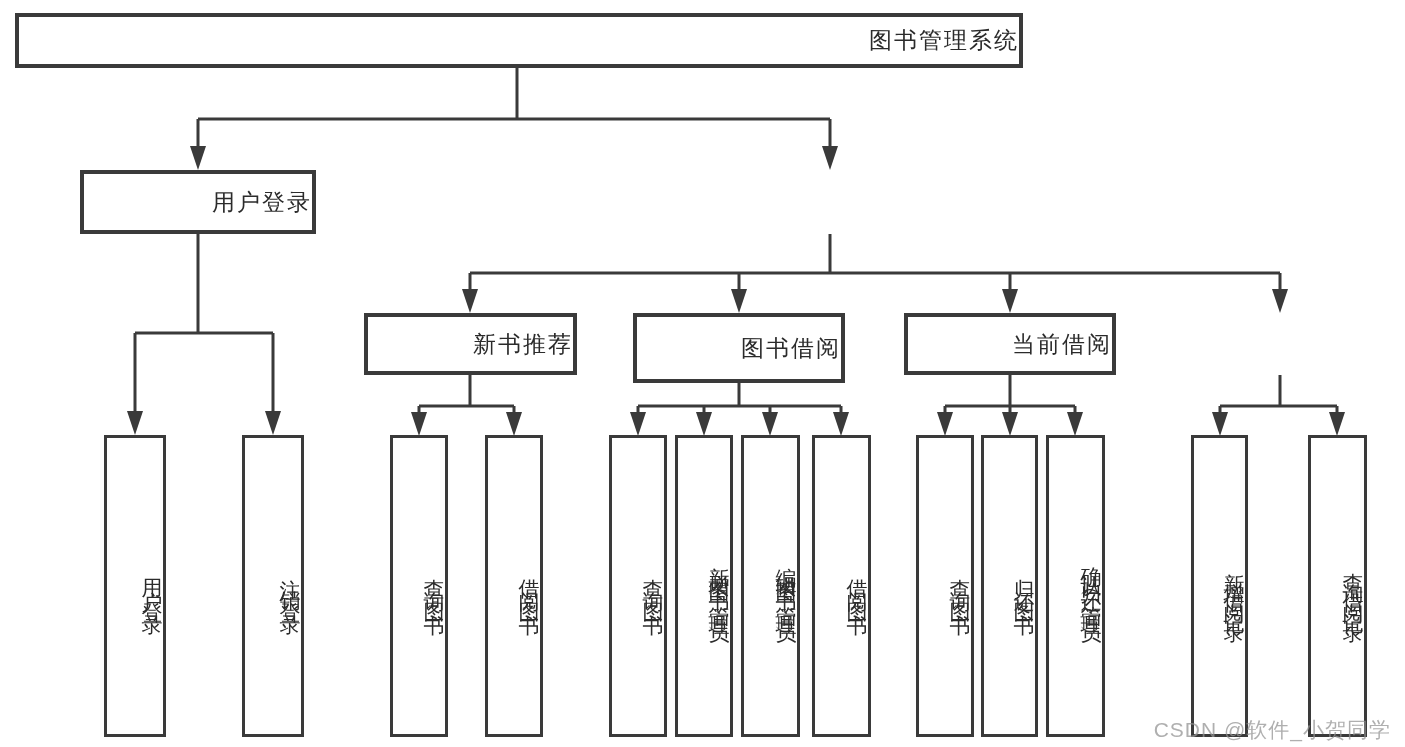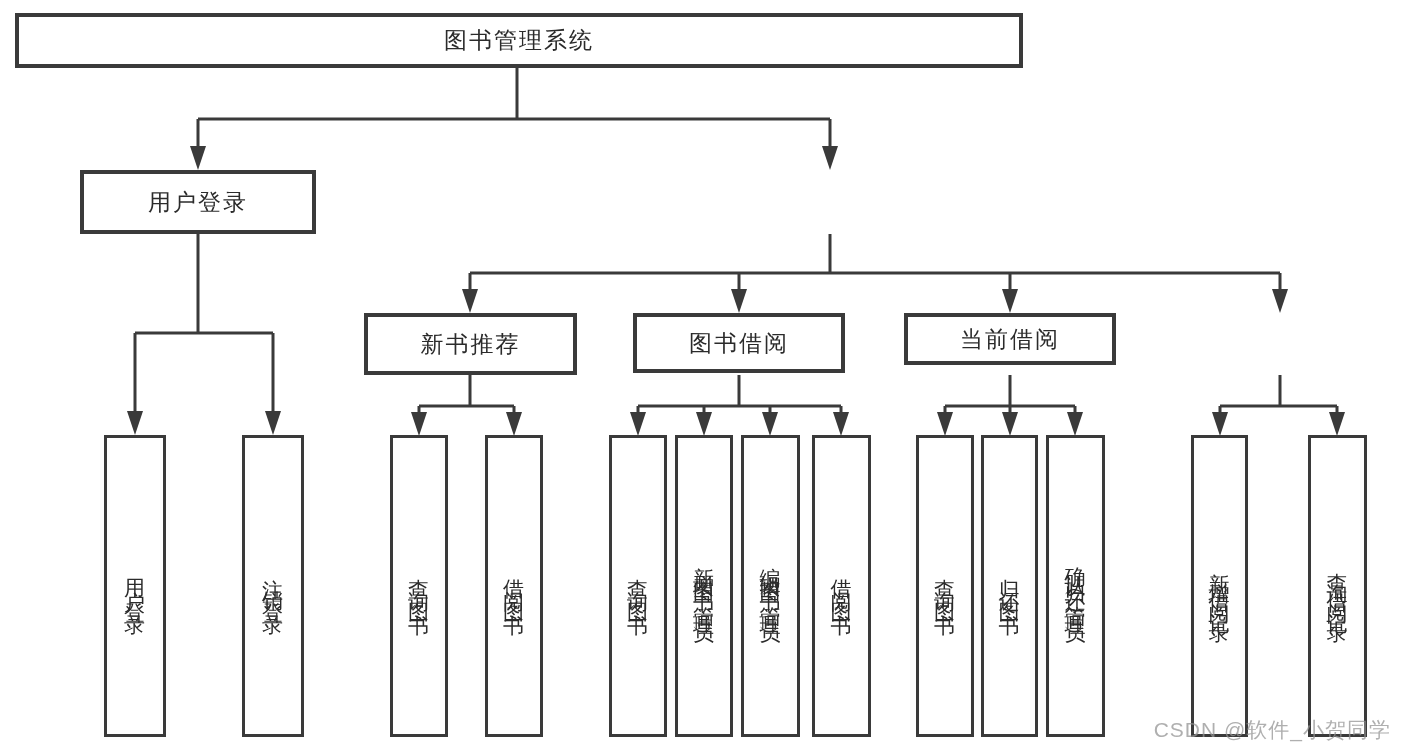--- a/index.html
+++ b/index.html
@@ -11,21 +11,21 @@
     overflow:hidden;
   }
   .stage svg{position:absolute;left:0;top:0;}
   .box{
     position:absolute;
     box-sizing:border-box;
     background:#ffffff;
     border:4px solid #3a3a3a;
     display:flex;
     align-items:center;
-    justify-content:center;
+    justify-content:flex-end;
     color:#2b2b2b;
     z-index:2;
   }
   .box.h span{
     font-size:23px;
     letter-spacing:2px;
     white-space:nowrap;
   }
   .box.v{border-width:3px;}
   .box.v span{
@@ -108,24 +108,24 @@
     <span>图书管理系统</span>
   </div>
 
   <div class="box h" style="left:80px;top:170px;width:236px;height:64px">
     <span>用户登录</span>
   </div>
 
   <div class="box h" style="left:364px;top:313px;width:213px;height:62px">
     <span>新书推荐</span>
   </div>
-  <div class="box h" style="left:633px;top:313px;width:212px;height:60px">
+  <div class="box h" style="left:633px;top:313px;width:212px;height:70px">
     <span>图书借阅</span>
   </div>
-  <div class="box h" style="left:904px;top:313px;width:212px;height:52px">
+  <div class="box h" style="left:904px;top:313px;width:212px;height:62px">
     <span>当前借阅</span>
   </div>
 
   <div class="box v gap12" style="left:104px;top:435px;width:62px;height:302px">
     <span>用户登录</span>
   </div>
   <div class="box v gap12" style="left:242px;top:435px;width:62px;height:302px">
     <span>注销登录</span>
   </div>
 

